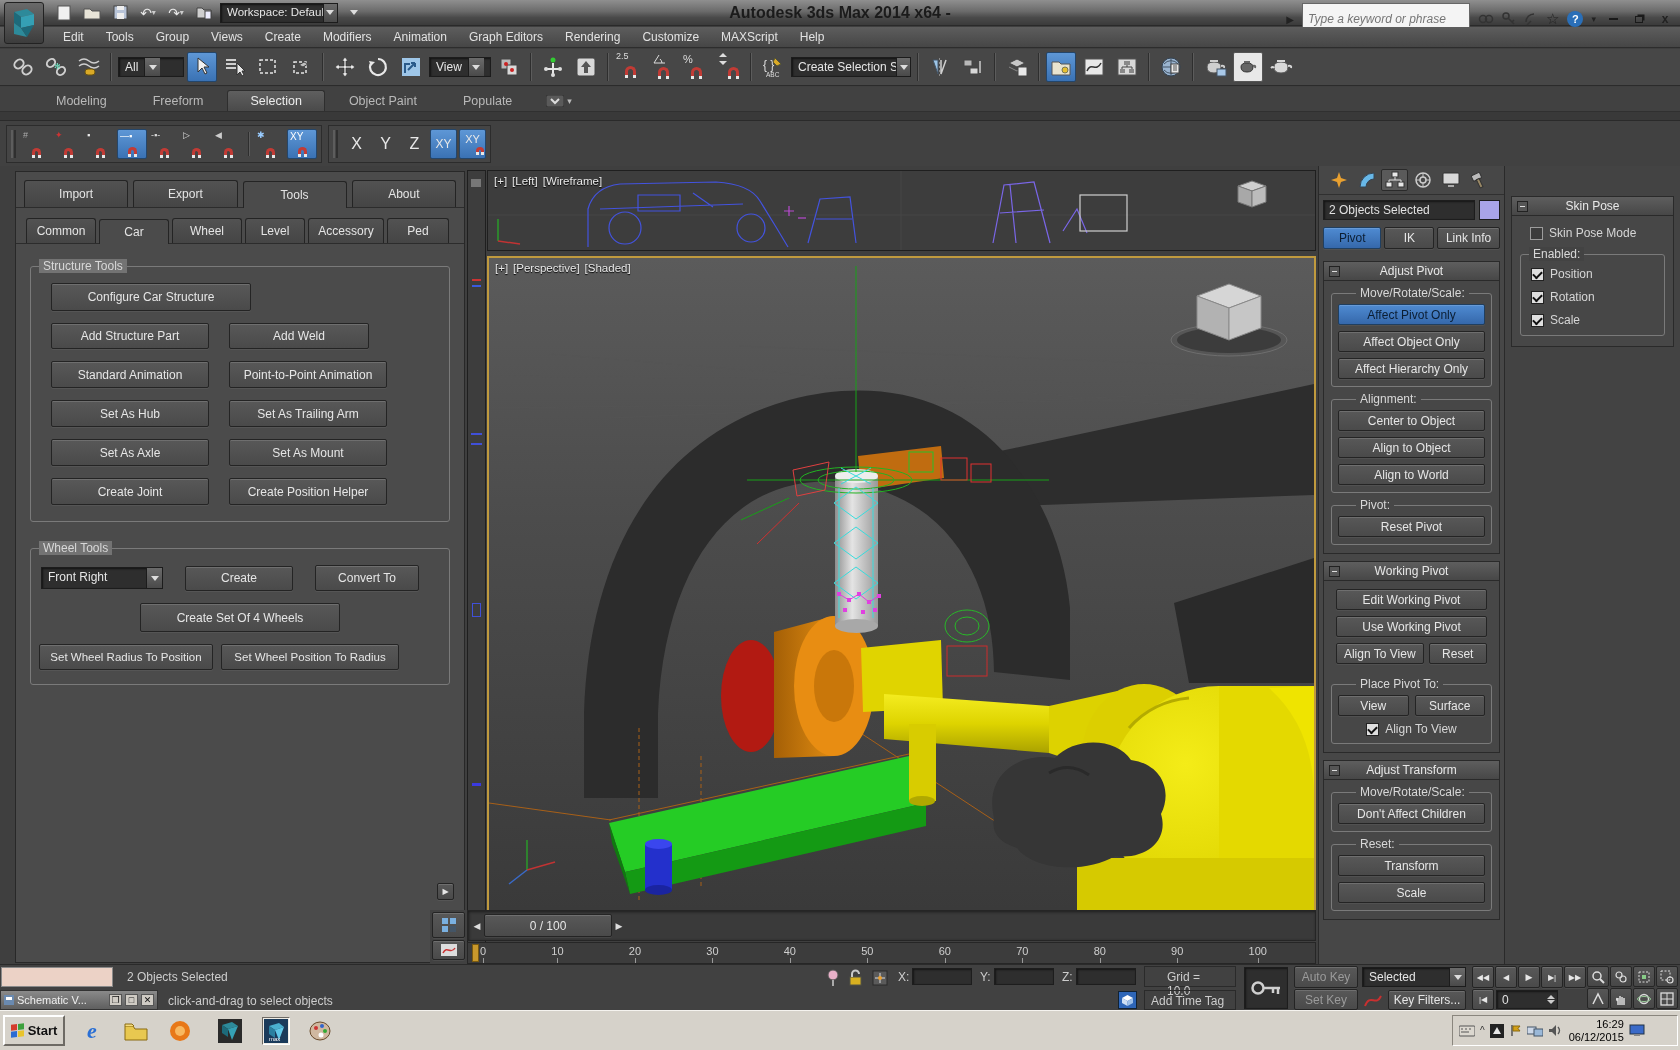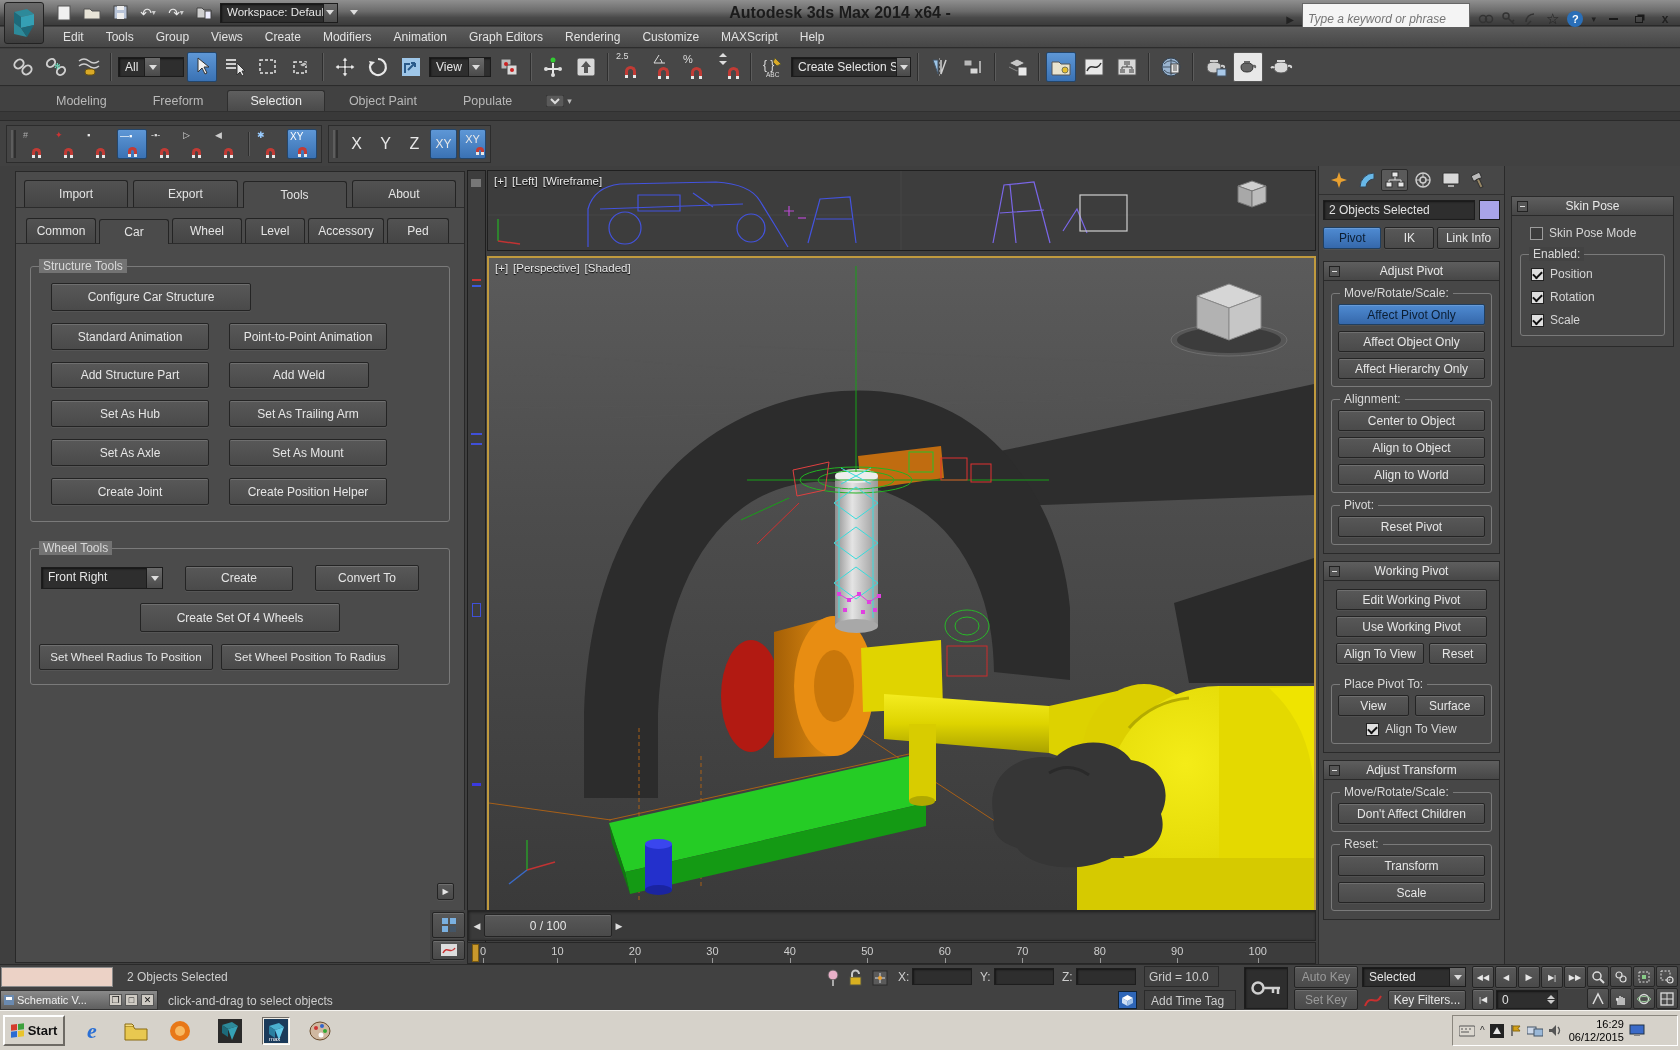--- a/index.html
+++ b/index.html
@@ -102,21 +102,21 @@
   .stab.active { background:#4b4b4b; position:relative; top:1px; }
 
   
   .vp-strip { position:absolute; left:467px; top:170px; width:19px; height:792px; background:#3d3d3d; border:1px solid #1f1f1f; }
   .vp-top { position:absolute; left:487px; top:170px; width:829px; height:81px; background:#3d3d3d; border:1px solid #1f1f1f; }
   .vp-main { position:absolute; left:487px; top:256px; width:829px; height:656px; border:2px solid #c09a3e; background:#4a4a4a; }
   .vp-label { position:absolute; left:6px; top:4px; font-size:11.5px; color:#e8e8e8; display:flex; gap:5px; z-index:5; text-shadow:0 1px 1px #000; }
 
   
   .cmd-panel { position:absolute; left:1318px; top:166px; width:186px; height:844px; background:#474747; border-left:1px solid #2a2a2a; --panelbg:#474747; }
-  .cmd-panel .grp-label { background:#474747; }
+  .cmd-panel .grp-label { background:#474747;margin-left:16px; }
   .cp-icons { display:flex; align-items:center; gap:1px; padding:3px 2px 3px 6px; border-bottom:1px solid #303030; }
   .cp-ic { width:27px; height:22px; display:flex; align-items:center; justify-content:center; border-radius:2px; }
   .cp-ic.active { background:#5a5a5a; border:1px solid #2a2a2a; }
   .cp-btnrow { display:flex; gap:3px; padding:5px 4px; }
   .cp-btnrow .btn3 { height:22px; }
   .cmd-panel .rollout { margin:7px 4px 0 4px; }
   .cmd-panel .grp { margin:12px 7px 8px 7px; padding:10px 6px 7px 6px; display:flex; flex-direction:column; gap:6px; align-items:center; }
   .cmd-panel .grp .btn3 { height:21px; width:100%; }
 
   
@@ -558,26 +558,26 @@
     <div class="stab">Wheel</div>
     <div class="stab" style="width:60px">Level</div>
     <div class="stab" style="width:76px">Accessory</div>
     <div class="stab" style="width:62px">Ped</div>
   </div>
 
   <div class="grp" style="margin:22px 14px 0 14px; padding:16px 10px 14px 10px">
     <div class="grp-label">Structure Tools</div>
     <div class="btn3" style="width:200px;height:28px;margin:0 0 12px 10px">Configure Car Structure</div>
     <div style="display:flex;gap:20px;margin:0 0 12px 10px">
+      <div class="btn3" style="width:158px;height:26px">Add Structure Part</div>
+      <div class="btn3" style="width:140px;height:26px">Add Weld</div>
+    </div>
+    <div style="display:flex;gap:20px;margin:0 0 12px 10px">
       <div class="btn3" style="width:158px;height:27px">Standard Animation</div>
       <div class="btn3" style="width:158px;height:27px">Point-to-Point Animation</div>
-    </div>
-    <div style="display:flex;gap:20px;margin:0 0 12px 10px">
-      <div class="btn3" style="width:158px;height:26px">Add Structure Part</div>
-      <div class="btn3" style="width:140px;height:26px">Add Weld</div>
     </div>
     <div style="display:flex;gap:20px;margin:0 0 12px 10px">
       <div class="btn3" style="width:158px;height:27px">Set As Hub</div>
       <div class="btn3" style="width:158px;height:27px">Set As Trailing Arm</div>
     </div>
     <div style="display:flex;gap:20px;margin:0 0 12px 10px">
       <div class="btn3" style="width:158px;height:27px">Set As Axle</div>
       <div class="btn3" style="width:158px;height:27px">Set As Mount</div>
     </div>
     <div style="display:flex;gap:20px;margin:0 0 2px 10px">
@@ -1021,21 +1021,21 @@
       </svg>
     </div>
 
   <div class="sb-lbl" style="left:898px;top:5px">X:</div>
   <div class="sb-field sunken" style="left:912px;top:3px;width:60px"></div>
   <div class="sb-lbl" style="left:980px;top:5px">Y:</div>
   <div class="sb-field sunken" style="left:994px;top:3px;width:60px"></div>
   <div class="sb-lbl" style="left:1062px;top:5px">Z:</div>
   <div class="sb-field sunken" style="left:1076px;top:3px;width:60px"></div>
 
-  <div class="abs sb-lbl" style="left:1144px;top:1px;width:75px;height:21px;border:1px solid #2a2a2a;padding:3px 4px">Grid = 10.0</div>
+  <div class="abs sb-lbl" style="left:1144px;top:1px;width:92px;height:21px;border:1px solid #2a2a2a;padding:3px 22px">Grid = 10.0</div>
   <div class="abs" style="left:1118px;top:26px;width:19px;height:18px;background:#2e66b8;border:1px solid #123;display:flex;align-items:center;justify-content:center">
       <svg width="11" height="11">
         <path d="M5.5,0 L11,3 L5.5,6 L0,3 Z" fill="#fff"></path>
         <path d="M0,3 L5.5,6 L5.5,11 L0,8 Z" fill="#cfe0f4"></path>
         <path d="M11,3 L5.5,6 L5.5,11 L11,8 Z" fill="#9ec0e8"></path>
       </svg>
     </div>
   <div class="abs sb-lbl" style="left:1144px;top:25px;width:92px;height:20px;border:1px solid #2a2a2a;padding:3px 6px">Add Time Tag</div>
 
   <div class="abs sunken" style="left:1244px;top:2px;width:44px;height:42px;display:flex;align-items:center;justify-content:center">

